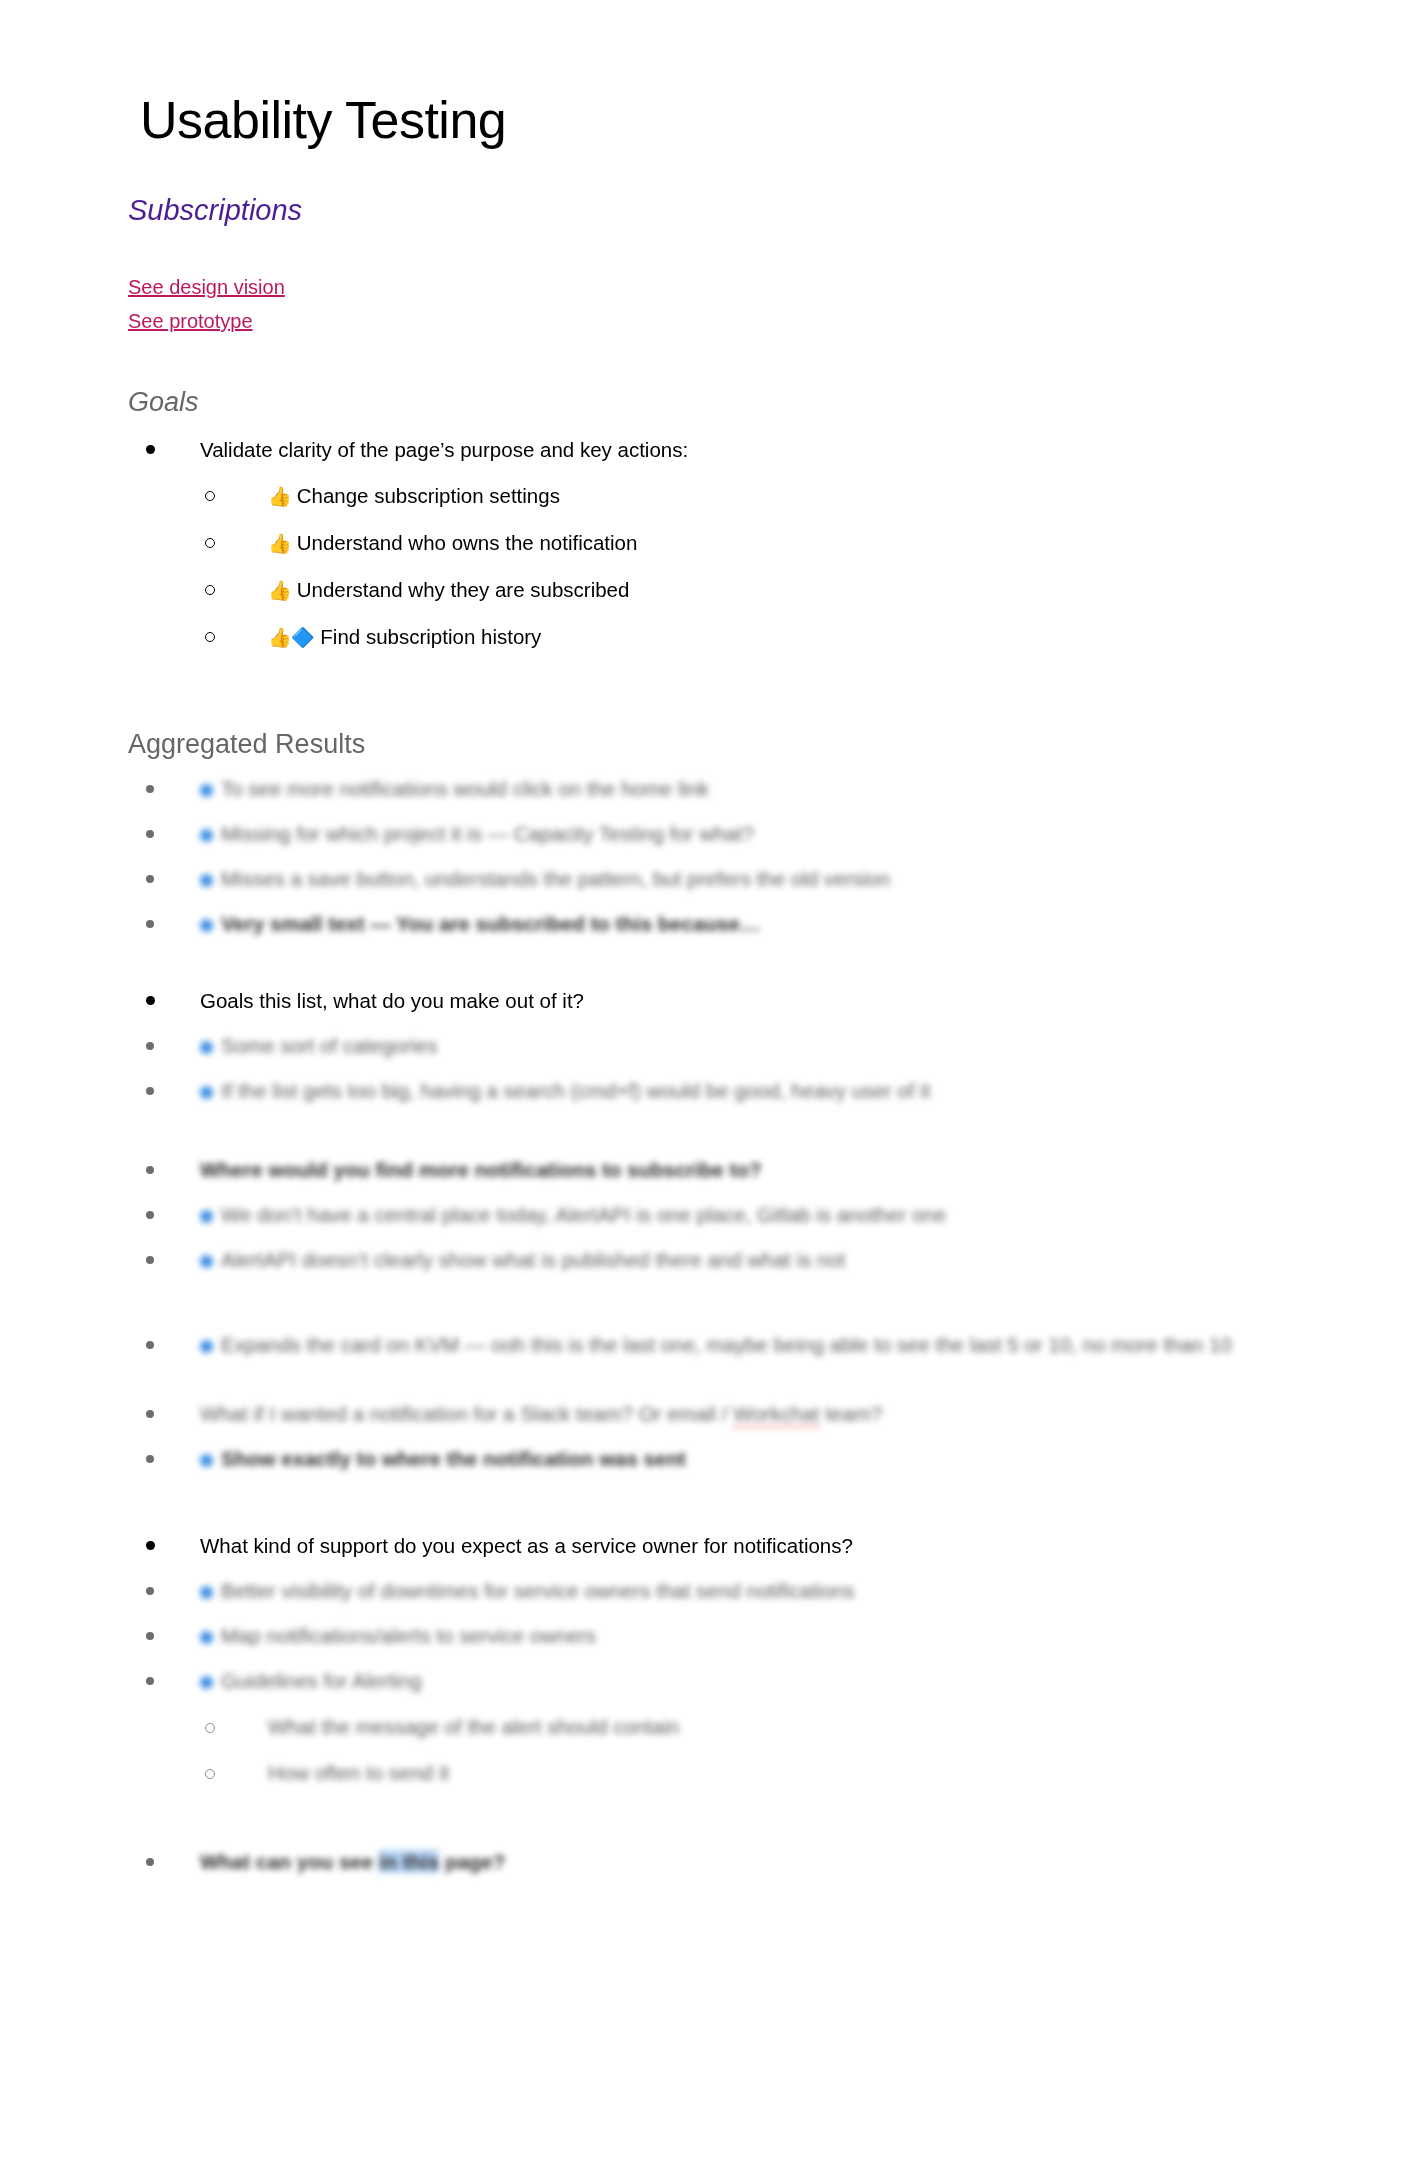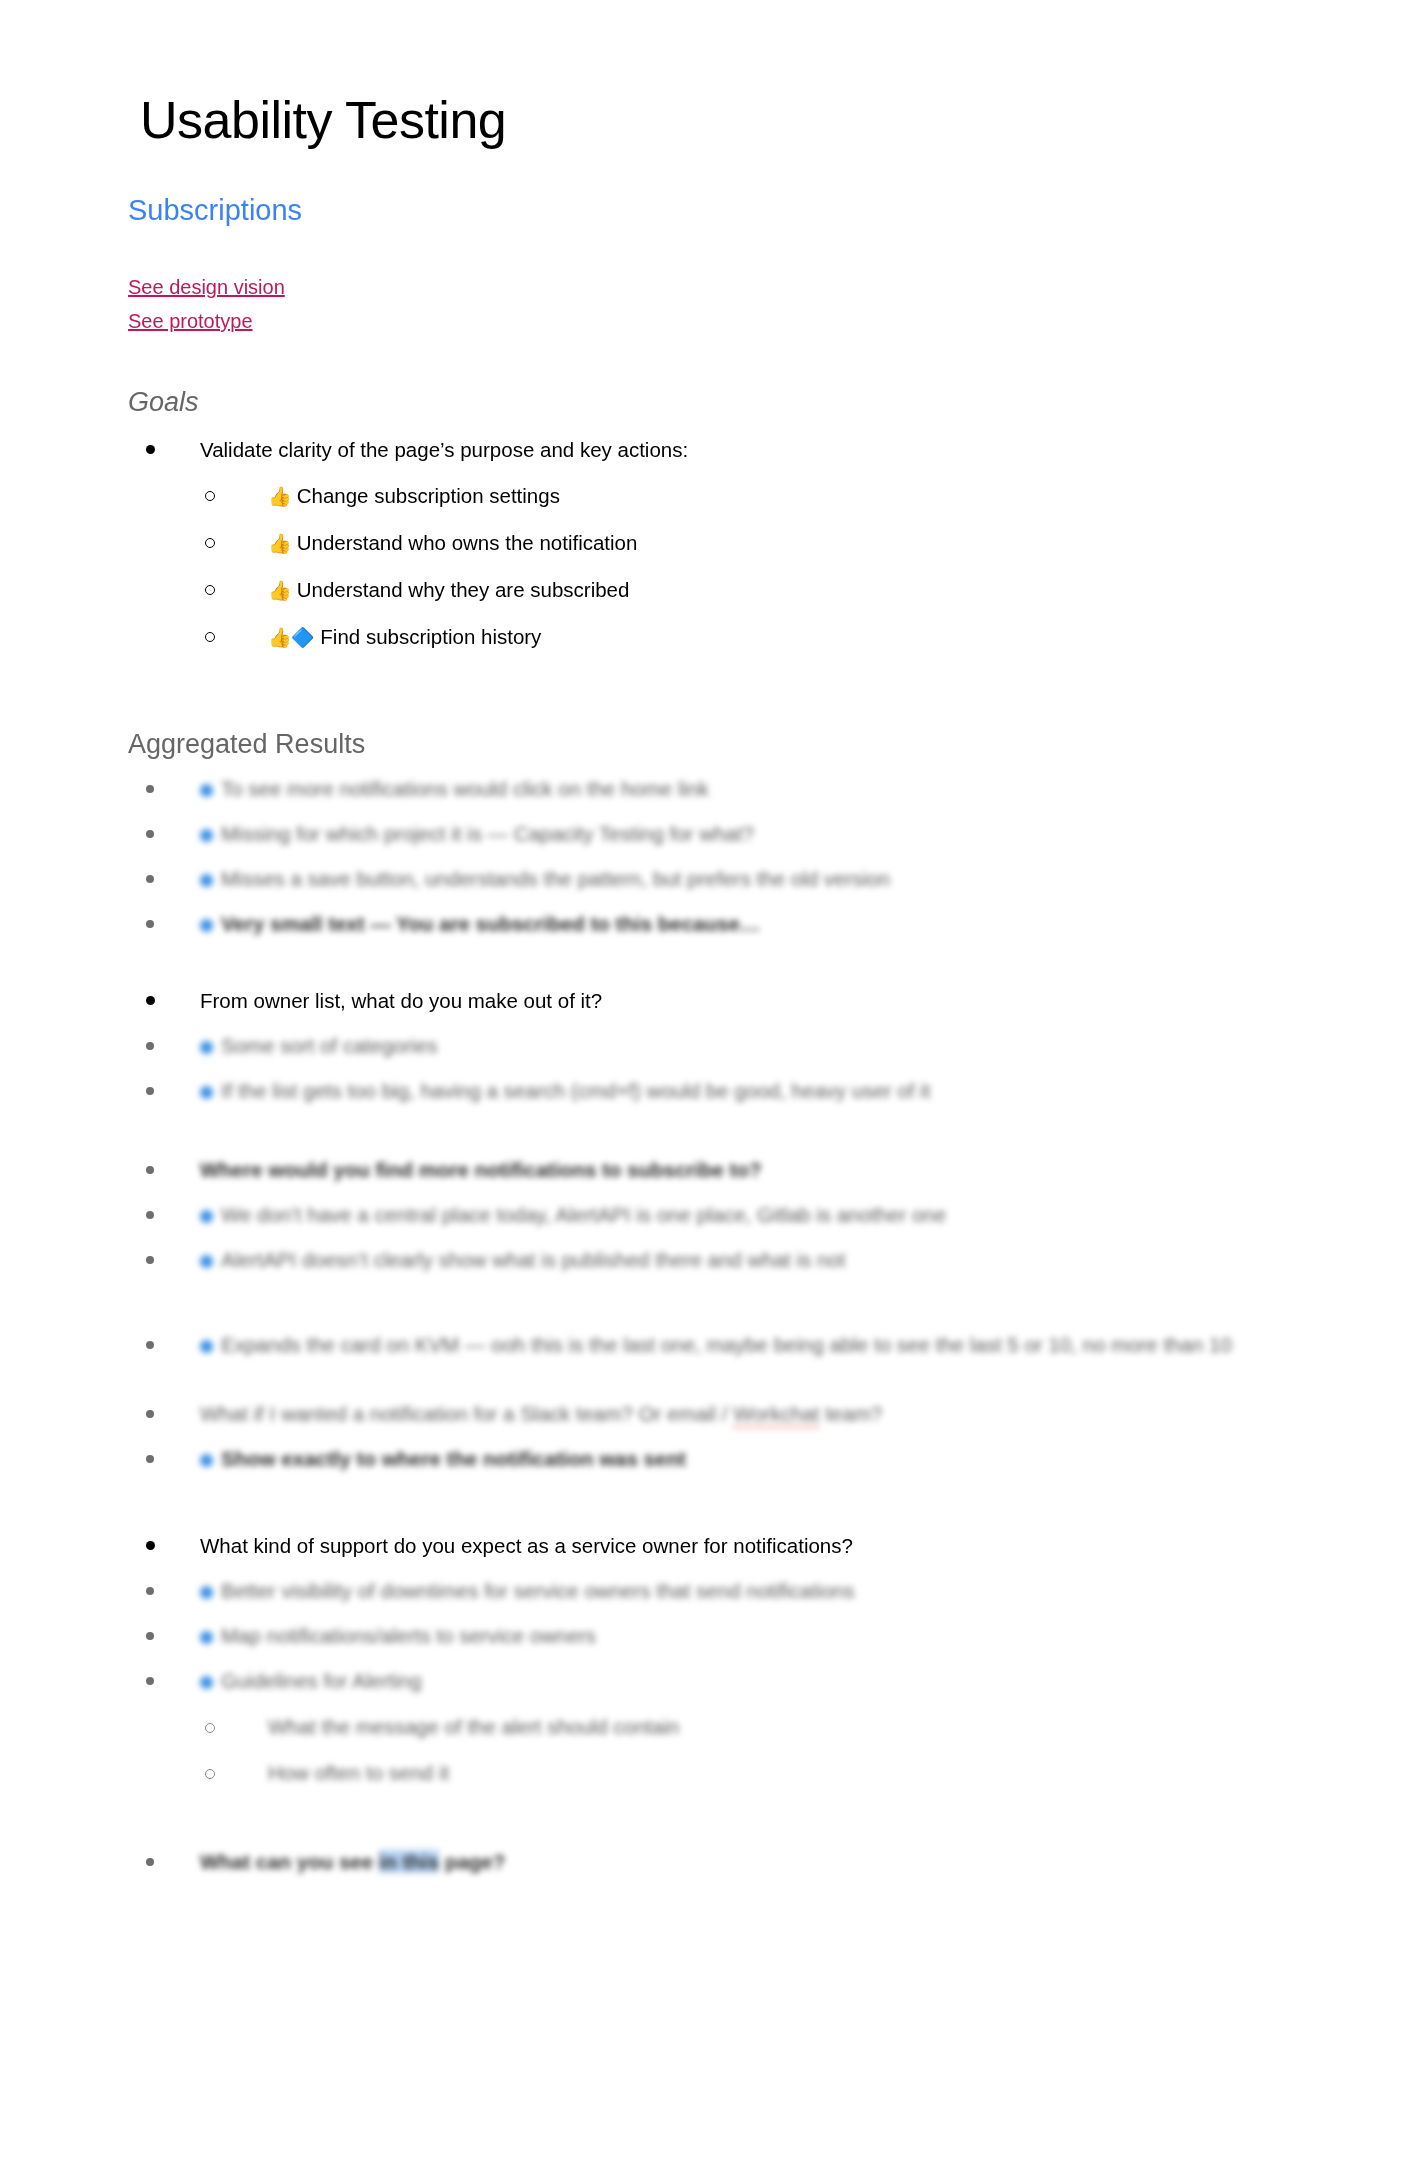--- a/index.html
+++ b/index.html
@@ -37,24 +37,25 @@
     font-weight: 400;
     color: #000000;
     letter-spacing: -0.5px;
     margin: 12px;
     padding-top: 78px;
     line-height: 1.18;
   }
   .doc-subtitle {
     font-size: 29px;
     font-weight: 400;
-    color: #3b82f6;
+    color: #4c1d95;
     margin: 0;
     padding-top: 30px;
     line-height: 1.2;
+    font-style: italic;
   }
   .links {
     padding-top: 42px;
   }
   .doc-link {
     display: block;
     font-size: 20px;
     color: #be185d;
     text-decoration: underline;
     line-height: 1.7;
@@ -249,21 +250,21 @@
 
       <li class="item blurrow">
         <span class="bullet"></span>
         <span class="blurred bold"><span class="bluedot"></span><span>Very small text — You are subscribed to this because…</span></span>
       </li>
 
       <li style="height:30px;list-style:none"></li>
 
       <li class="item">
         <span class="bullet"></span>
-        <span>From owner list, what do you make out of it?</span>
+        <span>Goals this list, what do you make out of it?</span>
       </li>
 
       <li class="item blurrow">
         <span class="bullet"></span>
         <span class="blurred"><span class="bluedot"></span><span>Some sort of categories</span></span>
       </li>
 
       <li class="item blurrow">
         <span class="bullet"></span>
         <span class="blurred"><span class="bluedot"></span><span>If the list gets too big, having a search (cmd+f) would be good, heavy user of it</span></span>

